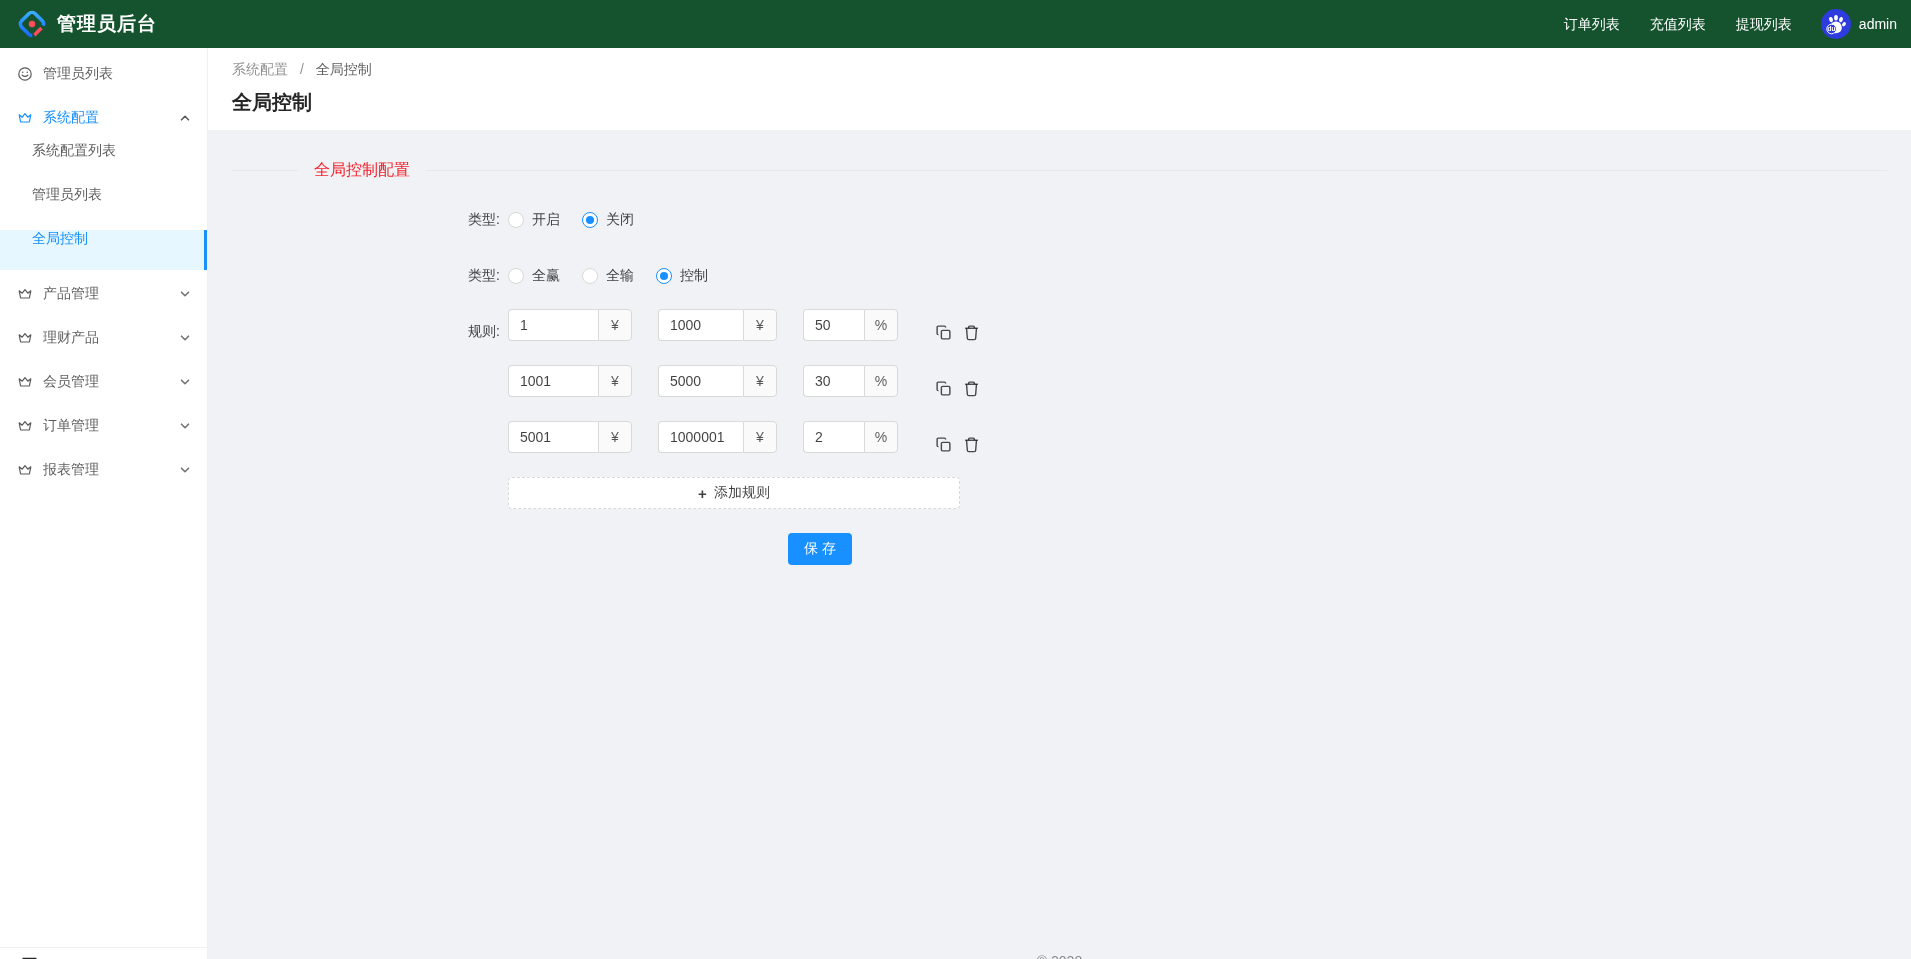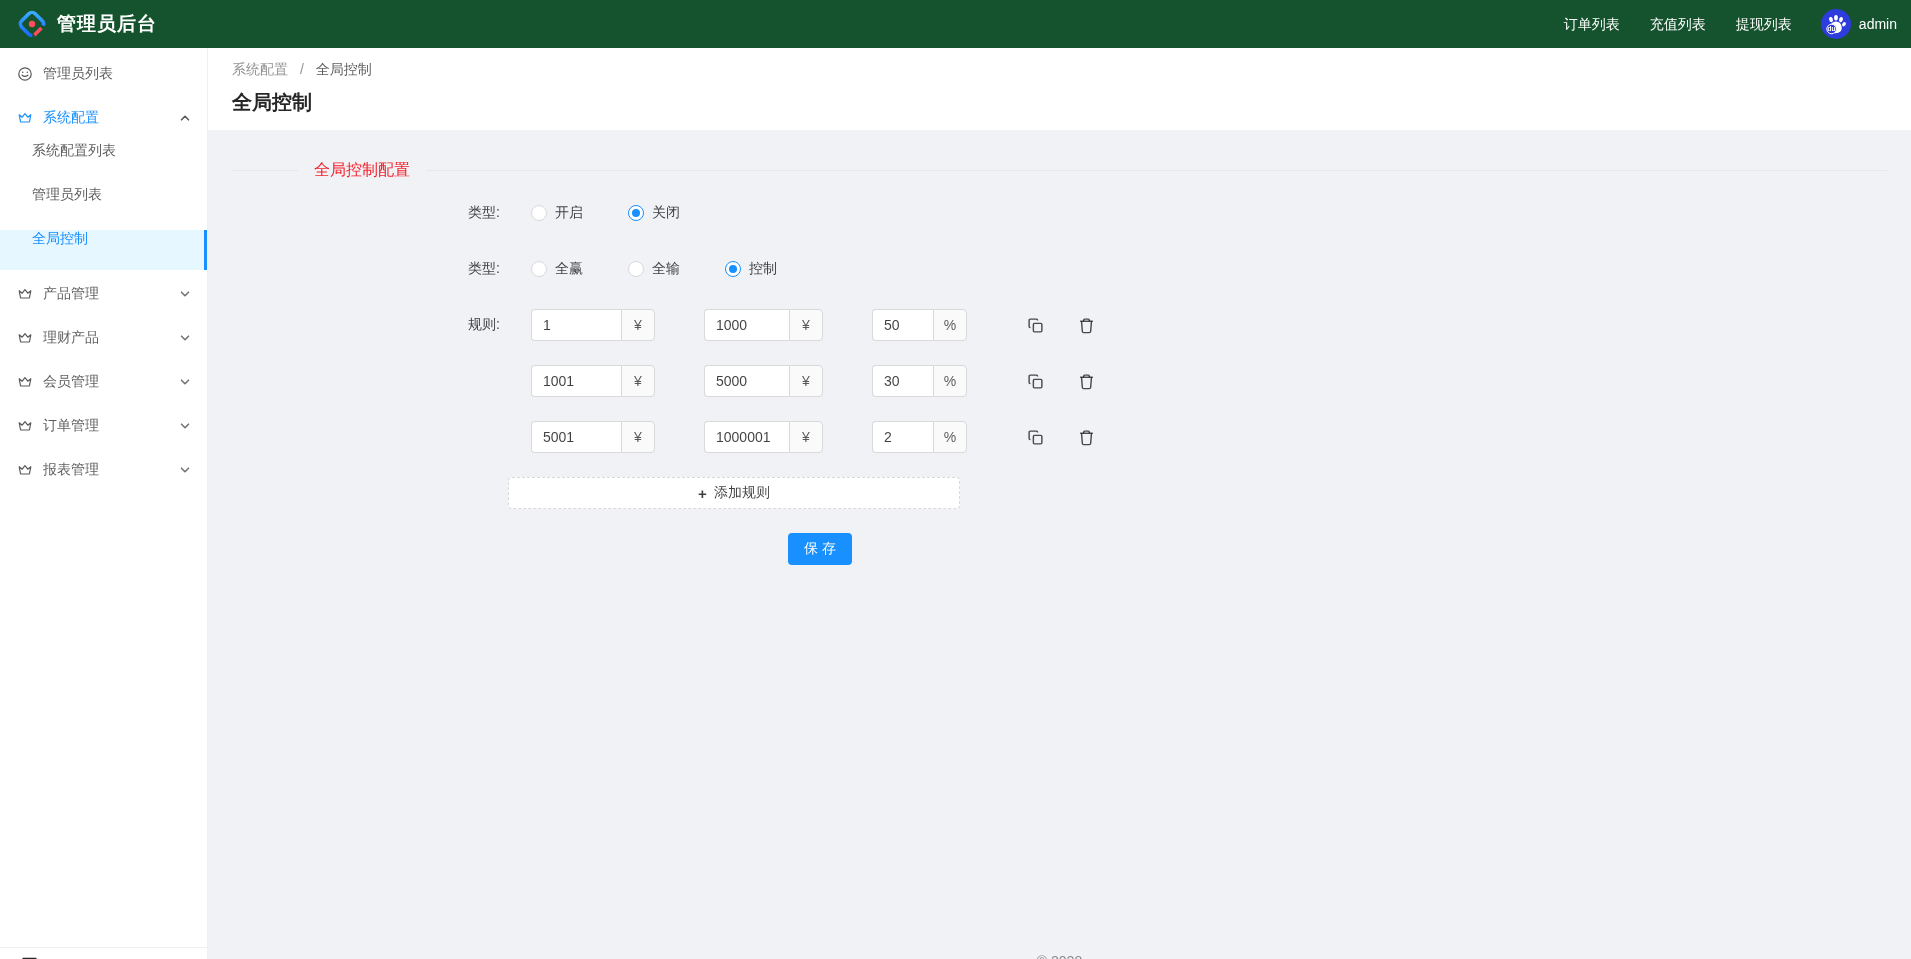--- a/index.html
+++ b/index.html
@@ -45,21 +45,21 @@
   .page-title { font-size:20px; font-weight:700; color:rgba(0,0,0,.85); margin-top:9px; line-height:28px; }
 
   .content { padding:0 24px; }
   .divider { display:flex; align-items:center; margin-top:30px; margin-bottom:16px; }
   .divider-line { height:1px; background:#e8e8e8; }
   .divider-line.short { width:66px; }
   .divider-line.long { flex:1; }
   .divider-text { color:#f5222d; font-size:16px; margin:0 16px; white-space:nowrap; }
 
   .form { margin-top:14px; }
-  .form-row { display:flex; align-items:center; margin-bottom:24px; min-height:32px;gap:23px; }
+  .form-row { display:flex; align-items:flex-end; margin-bottom:24px; min-height:32px; }
   .form-label { width:268px; text-align:right; margin-right:8px; color:rgba(0,0,0,.75); flex:none; }
 
   
   .radio-option { display:flex; align-items:center; margin-right:22px; cursor:pointer; }
   .radio { width:16px; height:16px; border-radius:50%; border:1px solid #d9d9d9; background:#fff; margin-right:8px;
            position:relative; flex:none; }
   .radio.checked { border-color:#1890ff; }
   .radio.checked::after { content:''; position:absolute; left:3px; top:3px; width:8px; height:8px; border-radius:50%;
                           background:#1890ff; }
   .radio-option .opt-label { color:rgba(0,0,0,.75); }

